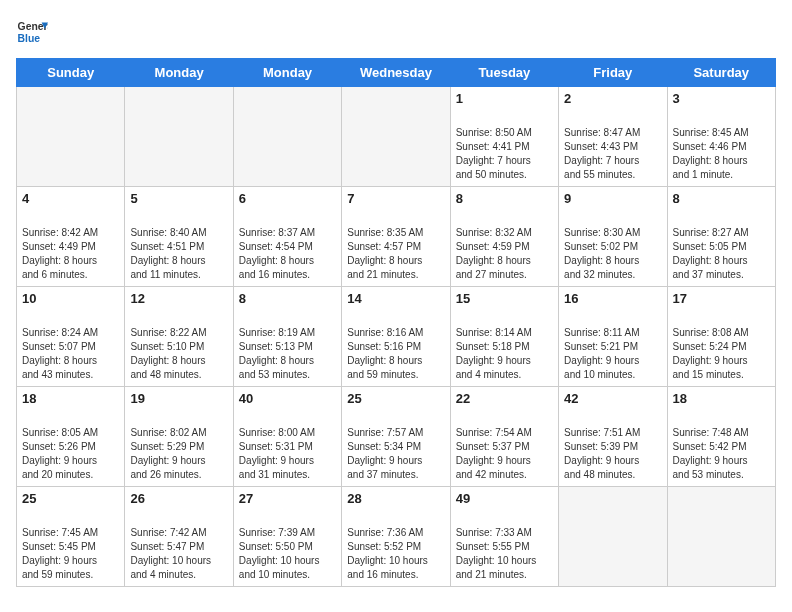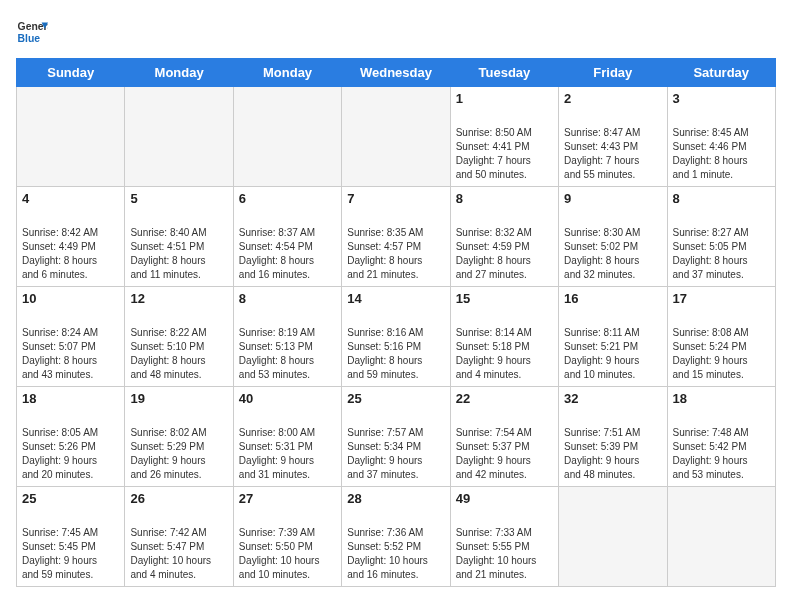--- a/index.html
+++ b/index.html
@@ -196,21 +196,21 @@
         </td>
         <td>
           <span class="day-number">25</span>
           <div class="day-info">Sunrise: 7:57 AM<br>Sunset: 5:34 PM<br>Daylight: 9 hours<br>and 37 minutes.</div>
         </td>
         <td>
           <span class="day-number">22</span>
           <div class="day-info">Sunrise: 7:54 AM<br>Sunset: 5:37 PM<br>Daylight: 9 hours<br>and 42 minutes.</div>
         </td>
         <td>
-          <span class="day-number">32</span>
+          <span class="day-number">42</span>
           <div class="day-info">Sunrise: 7:51 AM<br>Sunset: 5:39 PM<br>Daylight: 9 hours<br>and 48 minutes.</div>
         </td>
         <td>
           <span class="day-number">18</span>
           <div class="day-info">Sunrise: 7:48 AM<br>Sunset: 5:42 PM<br>Daylight: 9 hours<br>and 53 minutes.</div>
         </td>
       </tr>
       <tr>
         <td>
           <span class="day-number">25</span>

